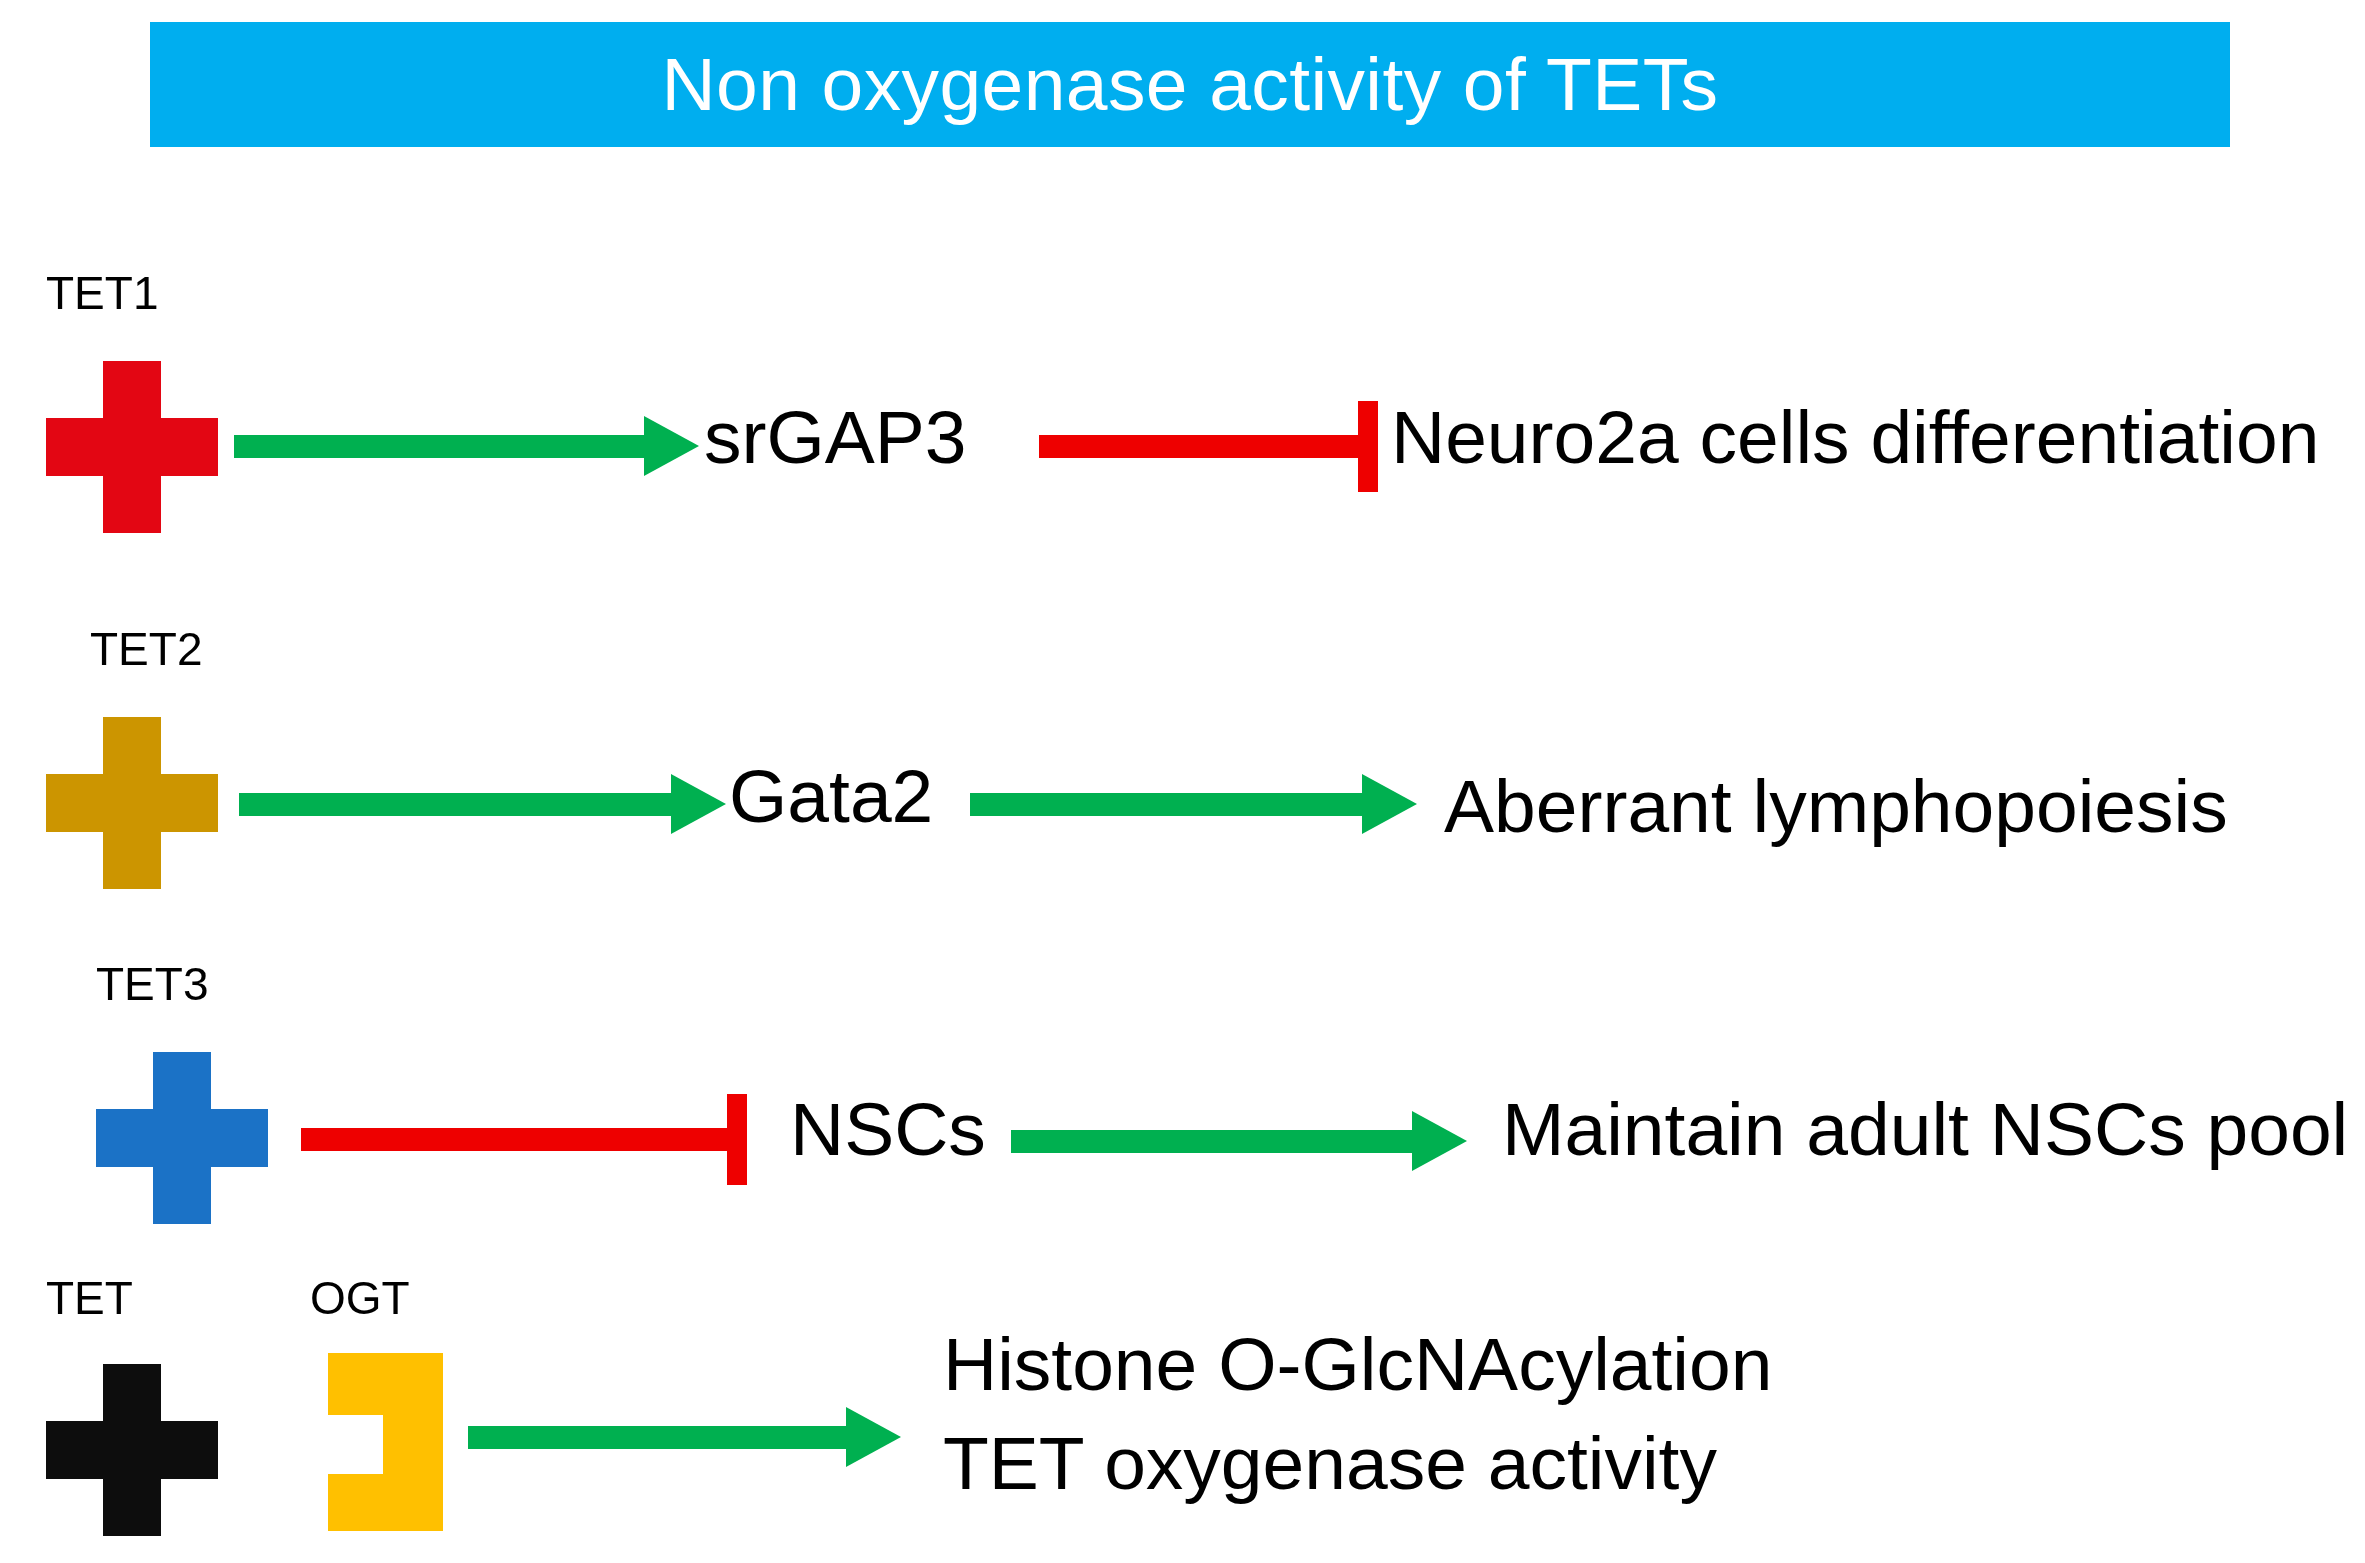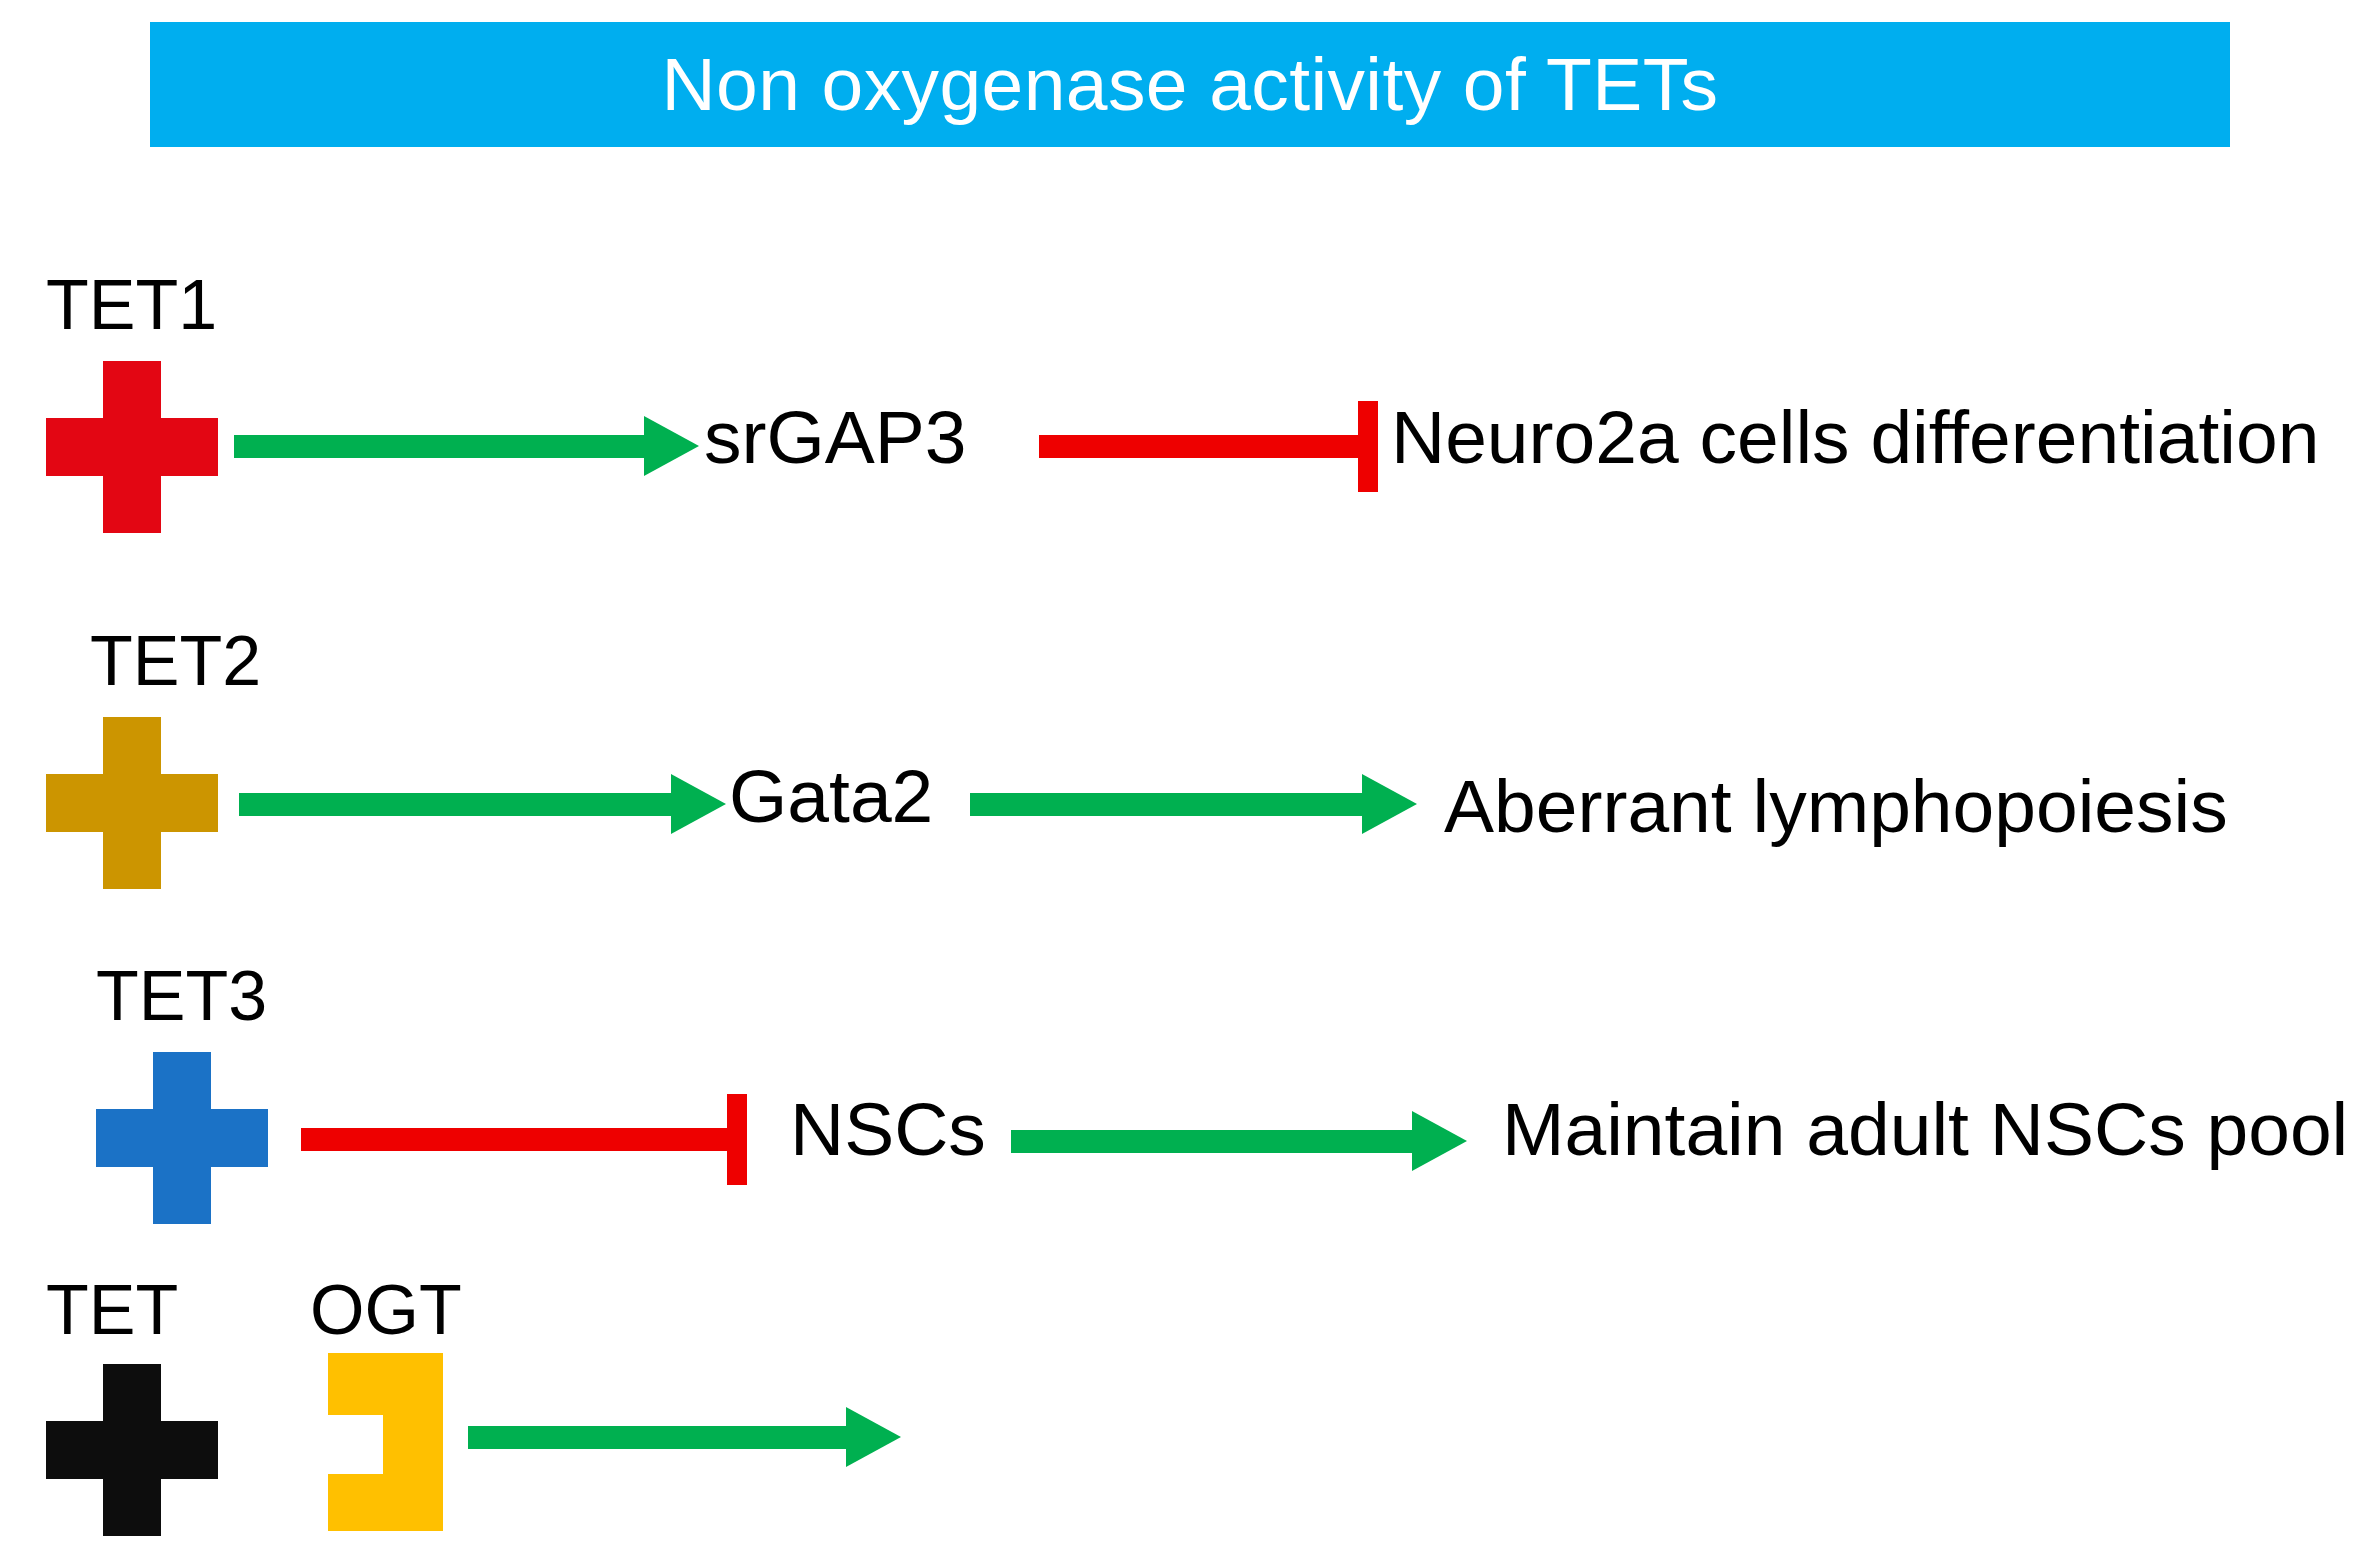--- a/index.html
+++ b/index.html
@@ -16,21 +16,21 @@
     display:flex;align-items:center;justify-content:center;
   }
   .title-text{
     color:#ffffff;font-size:75px;line-height:1;font-weight:400;
     letter-spacing:0.4px;white-space:nowrap;
   }
 
   
   .abs{position:absolute;}
   .node-label{
-    position:absolute;color:#000;font-size:70px;line-height:1;white-space:nowrap;
+    position:absolute;color:#000;font-size:46px;line-height:1;white-space:nowrap;
   }
   .out-label{
     position:absolute;color:#000;font-size:75px;line-height:1.08;white-space:nowrap;
   }
   .out-label.two-line{line-height:1.15;}
 
   
   .cross{position:absolute;}
   .cross .bar-h{position:absolute;left:0;top:33%;width:100%;height:34%;}
   .cross .bar-v{position:absolute;left:33%;top:0;width:34%;height:100%;}
@@ -144,16 +144,20 @@
     <div class="bracket" id="ogt-bracket" style="left:328px;top:87px;width:115px;height:178px;">
       <div class="slab" style="background: rgb(255, 192, 0);"></div>
       <div class="notch" style="left:0;top:62px;width:55px;height:59px;"></div>
     </div>
 
     <div class="conn" id="conn-r4" style="left:468px;top:160px;width:441px;">
       <div class="shaft" style="width: 385px; background: rgb(0, 176, 80);"></div>
       <div class="arrow-head" style="left:378px;top:-19px;border-left:55px solid #00B050;"></div>
     </div>
 
+    <div class="abs" style="left:943px;top:55px;">
+      <div class="out-label two-line" style="position:relative;left:0;top:0;">Histone O-GlcNAcylation</div>
+      <div class="out-label two-line" style="position:relative;left:0;top:12.5px;">TET oxygenase activity</div>
+    </div>
   </div>
 
 </div>
 
 
 </body></html>

